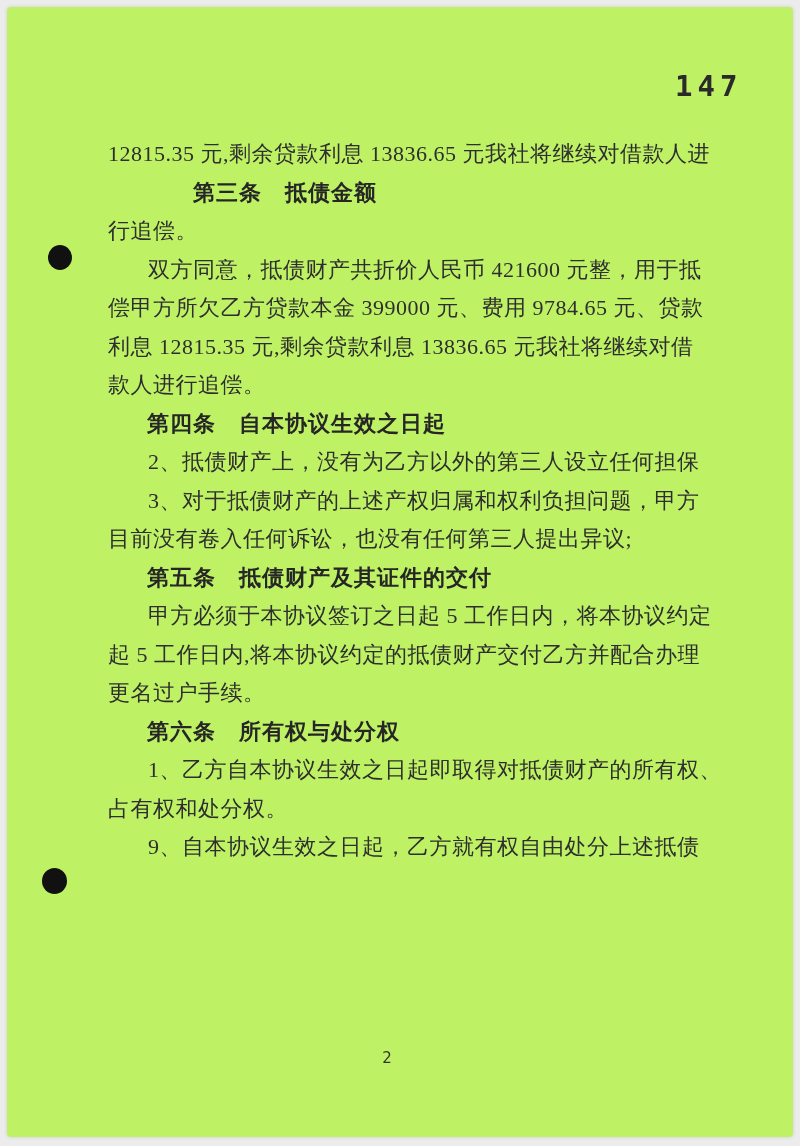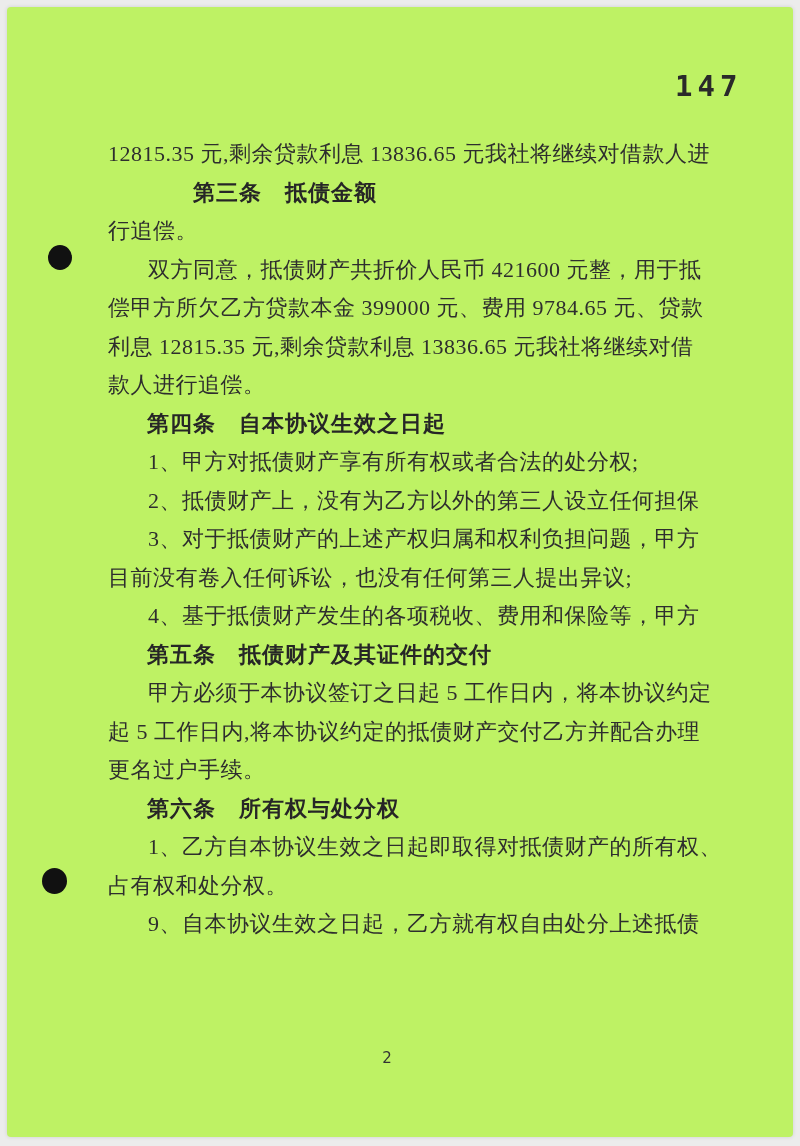--- a/index.html
+++ b/index.html
@@ -83,25 +83,23 @@
 
   <div class="content">
     <div class="line">12815.35 元,剩余贷款利息 13836.65 元我社将继续对借款人进</div>
     <div class="line t-heading-deep">第三条　抵债金额</div>
     <div class="line">行追偿。</div>
     <div class="line t-indent">双方同意，抵债财产共折价人民币 421600 元整，用于抵</div>
     <div class="line">偿甲方所欠乙方贷款本金 399000 元、费用 9784.65 元、贷款</div>
     <div class="line">利息 12815.35 元,剩余贷款利息 13836.65 元我社将继续对借</div>
     <div class="line">款人进行追偿。</div>
     <div class="line t-heading">第四条　自本协议生效之日起</div>
-    <div class="line t-indent">1、甲方对抵债财产享有所有权或者合法的处分权;</div>
     <div class="line t-indent">2、抵债财产上，没有为乙方以外的第三人设立任何担保</div>
     <div class="line t-indent">3、对于抵债财产的上述产权归属和权利负担问题，甲方</div>
     <div class="line">目前没有卷入任何诉讼，也没有任何第三人提出异议;</div>
-    <div class="line t-indent">4、基于抵债财产发生的各项税收、费用和保险等，甲方</div>
     <div class="line t-heading">第五条　抵债财产及其证件的交付</div>
     <div class="line t-indent">甲方必须于本协议签订之日起 5 工作日内，将本协议约定</div>
     <div class="line">起 5 工作日内,将本协议约定的抵债财产交付乙方并配合办理</div>
     <div class="line">更名过户手续。</div>
     <div class="line t-heading">第六条　所有权与处分权</div>
     <div class="line t-indent">1、乙方自本协议生效之日起即取得对抵债财产的所有权、</div>
     <div class="line">占有权和处分权。</div>
     <div class="line t-indent">9、自本协议生效之日起，乙方就有权自由处分上述抵债</div>
   </div>
 

